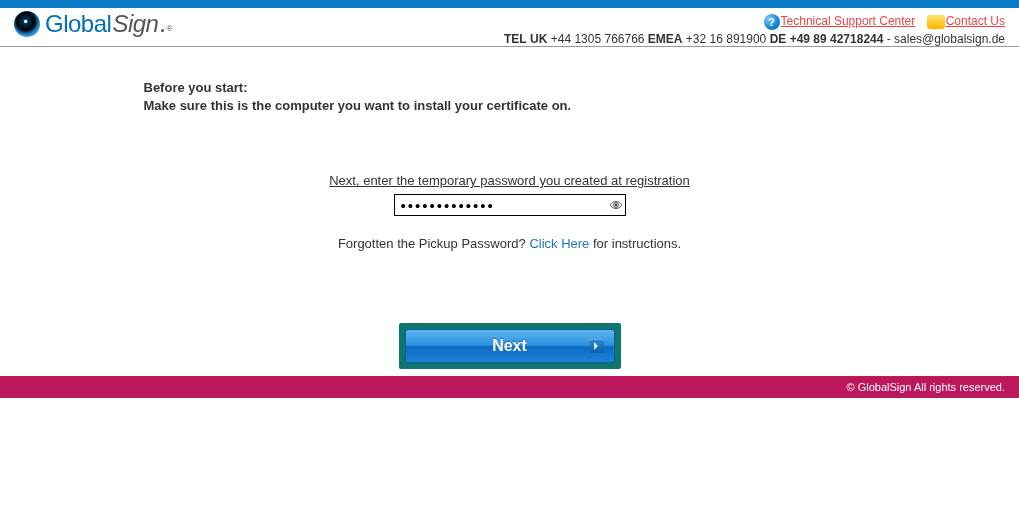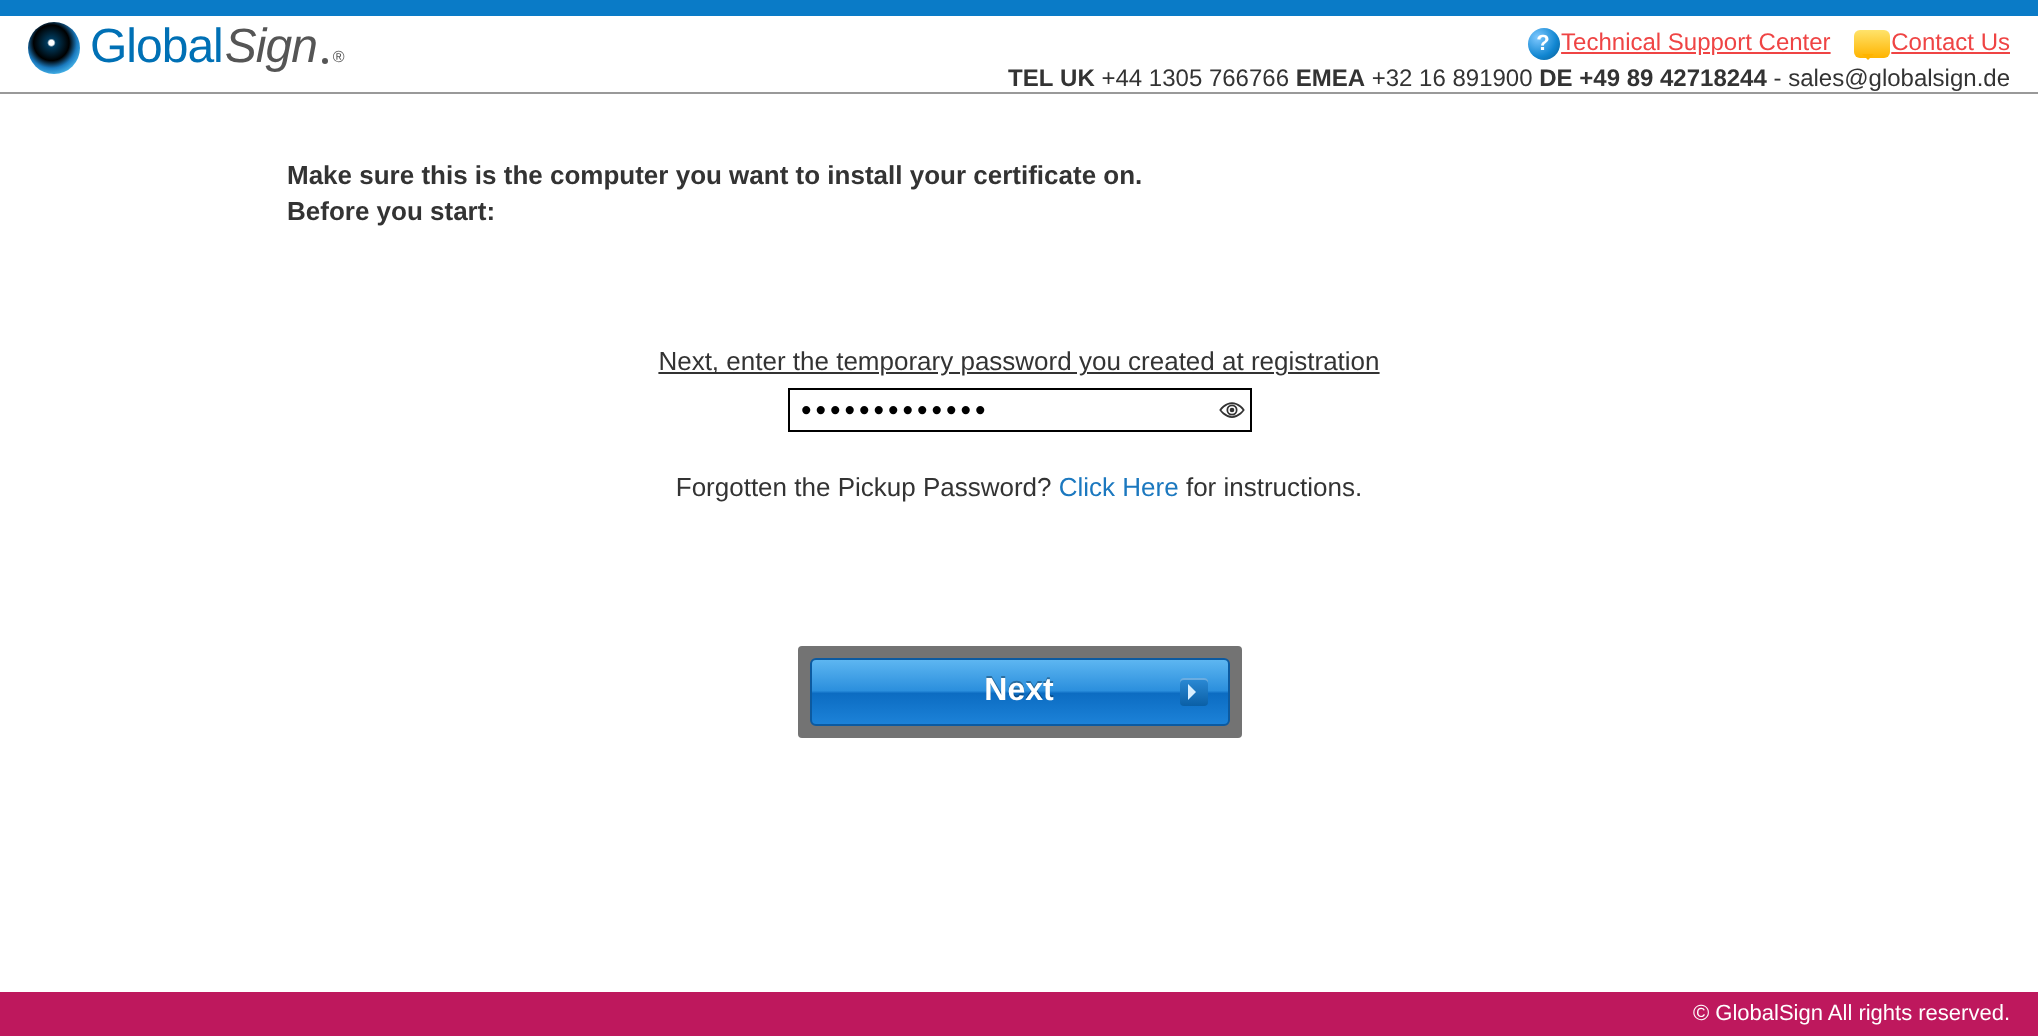--- a/index.html
+++ b/index.html
@@ -1,17 +1,17 @@
 <!DOCTYPE html>
 <html><head>
   <meta charset="utf-8">
   <style>
     * { margin: 0; padding: 0; box-sizing: border-box; }
     body { font-family: Arial, Helvetica, sans-serif; font-size: 13px; color: #333; background: #fff; }
-    .page { width: 1019px; height: 518px; position: relative; display: flex; flex-direction: column; border-radius: 18px; }
+    .page { width: 1019px; height: 398px; position: relative; display: flex; flex-direction: column; border-radius: 18px; }
     .top-bar { height: 8px; background: #0a7bc7; width: 100%; }
     .header { display: flex; justify-content: space-between; align-items: flex-start; padding: 2px 14px 0 14px; border-bottom: 1px solid #999; }
     .logo { display: flex; align-items: center; gap: 1px; padding-bottom: 2px; }
     .logo-eye {
       width: 26px; height: 26px; border-radius: 50%;
       background: radial-gradient(circle at 45% 40%, #fff 0%, #fff 6%, #003a5d 10%, #000 42%, #1a7abf 60%, #44b0e6 75%, #e8f5ff 100%);
       margin-right: 4px;
       position: relative;
     }
     .logo-text-global { font-size: 24px; font-weight: 400; color: #0070b5; letter-spacing: -0.5px; }
@@ -55,21 +55,21 @@
     .intro .b { font-weight: bold; }
     .form-area { margin-top: 58px; text-align: center; }
     .hint { font-size: 13px; margin-bottom: 6px; text-decoration: underline; }
     .pw-wrap { display:inline-flex; align-items:center; border:1px solid #000; height:22px; width:232px; }
     .pw-input { flex:1; border:none; outline:none; height:20px; padding:0 6px; font-size:15px; letter-spacing:2px; font-family: Arial; }
     .pw-eye { width:22px; height:20px; display:flex; align-items:center; justify-content:center; border-left:1px solid transparent; cursor:pointer; }
     .pw-eye svg { width:14px; height:10px; }
     .forgotten { margin-top: 20px; font-size: 13px; }
     .forgotten a { color: #1b78bf; text-decoration: none; }
     .next-wrap { margin-top: 72px; text-align:center; }
-    .next-outer { display:inline-block; padding:6px; background: #737373; border-radius:2px; }
+    .next-outer { display:inline-block; padding:6px; background: #0f766e; border-radius:2px; }
     .next-btn {
       display:inline-flex; align-items:center; justify-content:center;
       width: 210px; height: 34px;
       background: linear-gradient(#5db6f1 0%, #2b8fdd 48%, #0c6cc2 52%, #1c82d8 100%);
       border: 1px solid #0c5aa0;
       border-radius: 3px;
       color: #fff; font-weight: bold; font-size: 16px;
       text-shadow: 0 -1px 0 rgba(0,0,0,0.3);
       cursor: pointer;
       position: relative;
@@ -111,22 +111,22 @@
         <span class="strong">DE</span>
         <span class="strong">+49 89 42718244</span><span> - </span><span>sales@globalsign.de</span>
       </div>
     </div>
   </div>
 
   <div class="main">
     <div class="panel">
 
       <div class="intro">
+        <div class="b">Before you start:</div>
         <div class="b">Make sure this is the computer you want to install your certificate on.</div>
-        <div class="b">Before you start:</div>
       </div>
 
       <div class="form-area">
         <div class="hint">Next, enter the temporary password you created at registration</div>
         <div class="pw-wrap">
           <input class="pw-input" type="text" value="•••••••••••••" style="">
           <span class="pw-eye">
             <svg viewBox="0 0 24 16">
                 <path d="M12 2 C6 2 2 8 2 8 s4 6 10 6 10-6 10-6 S18 2 12 2z M12 12 a4 4 0 1 1 0-8 4 4 0 0 1 0 8z" fill="none" stroke="#333" stroke-width="1.5"></path>
                 <circle cx="12" cy="8" r="2" fill="#333"></circle>

